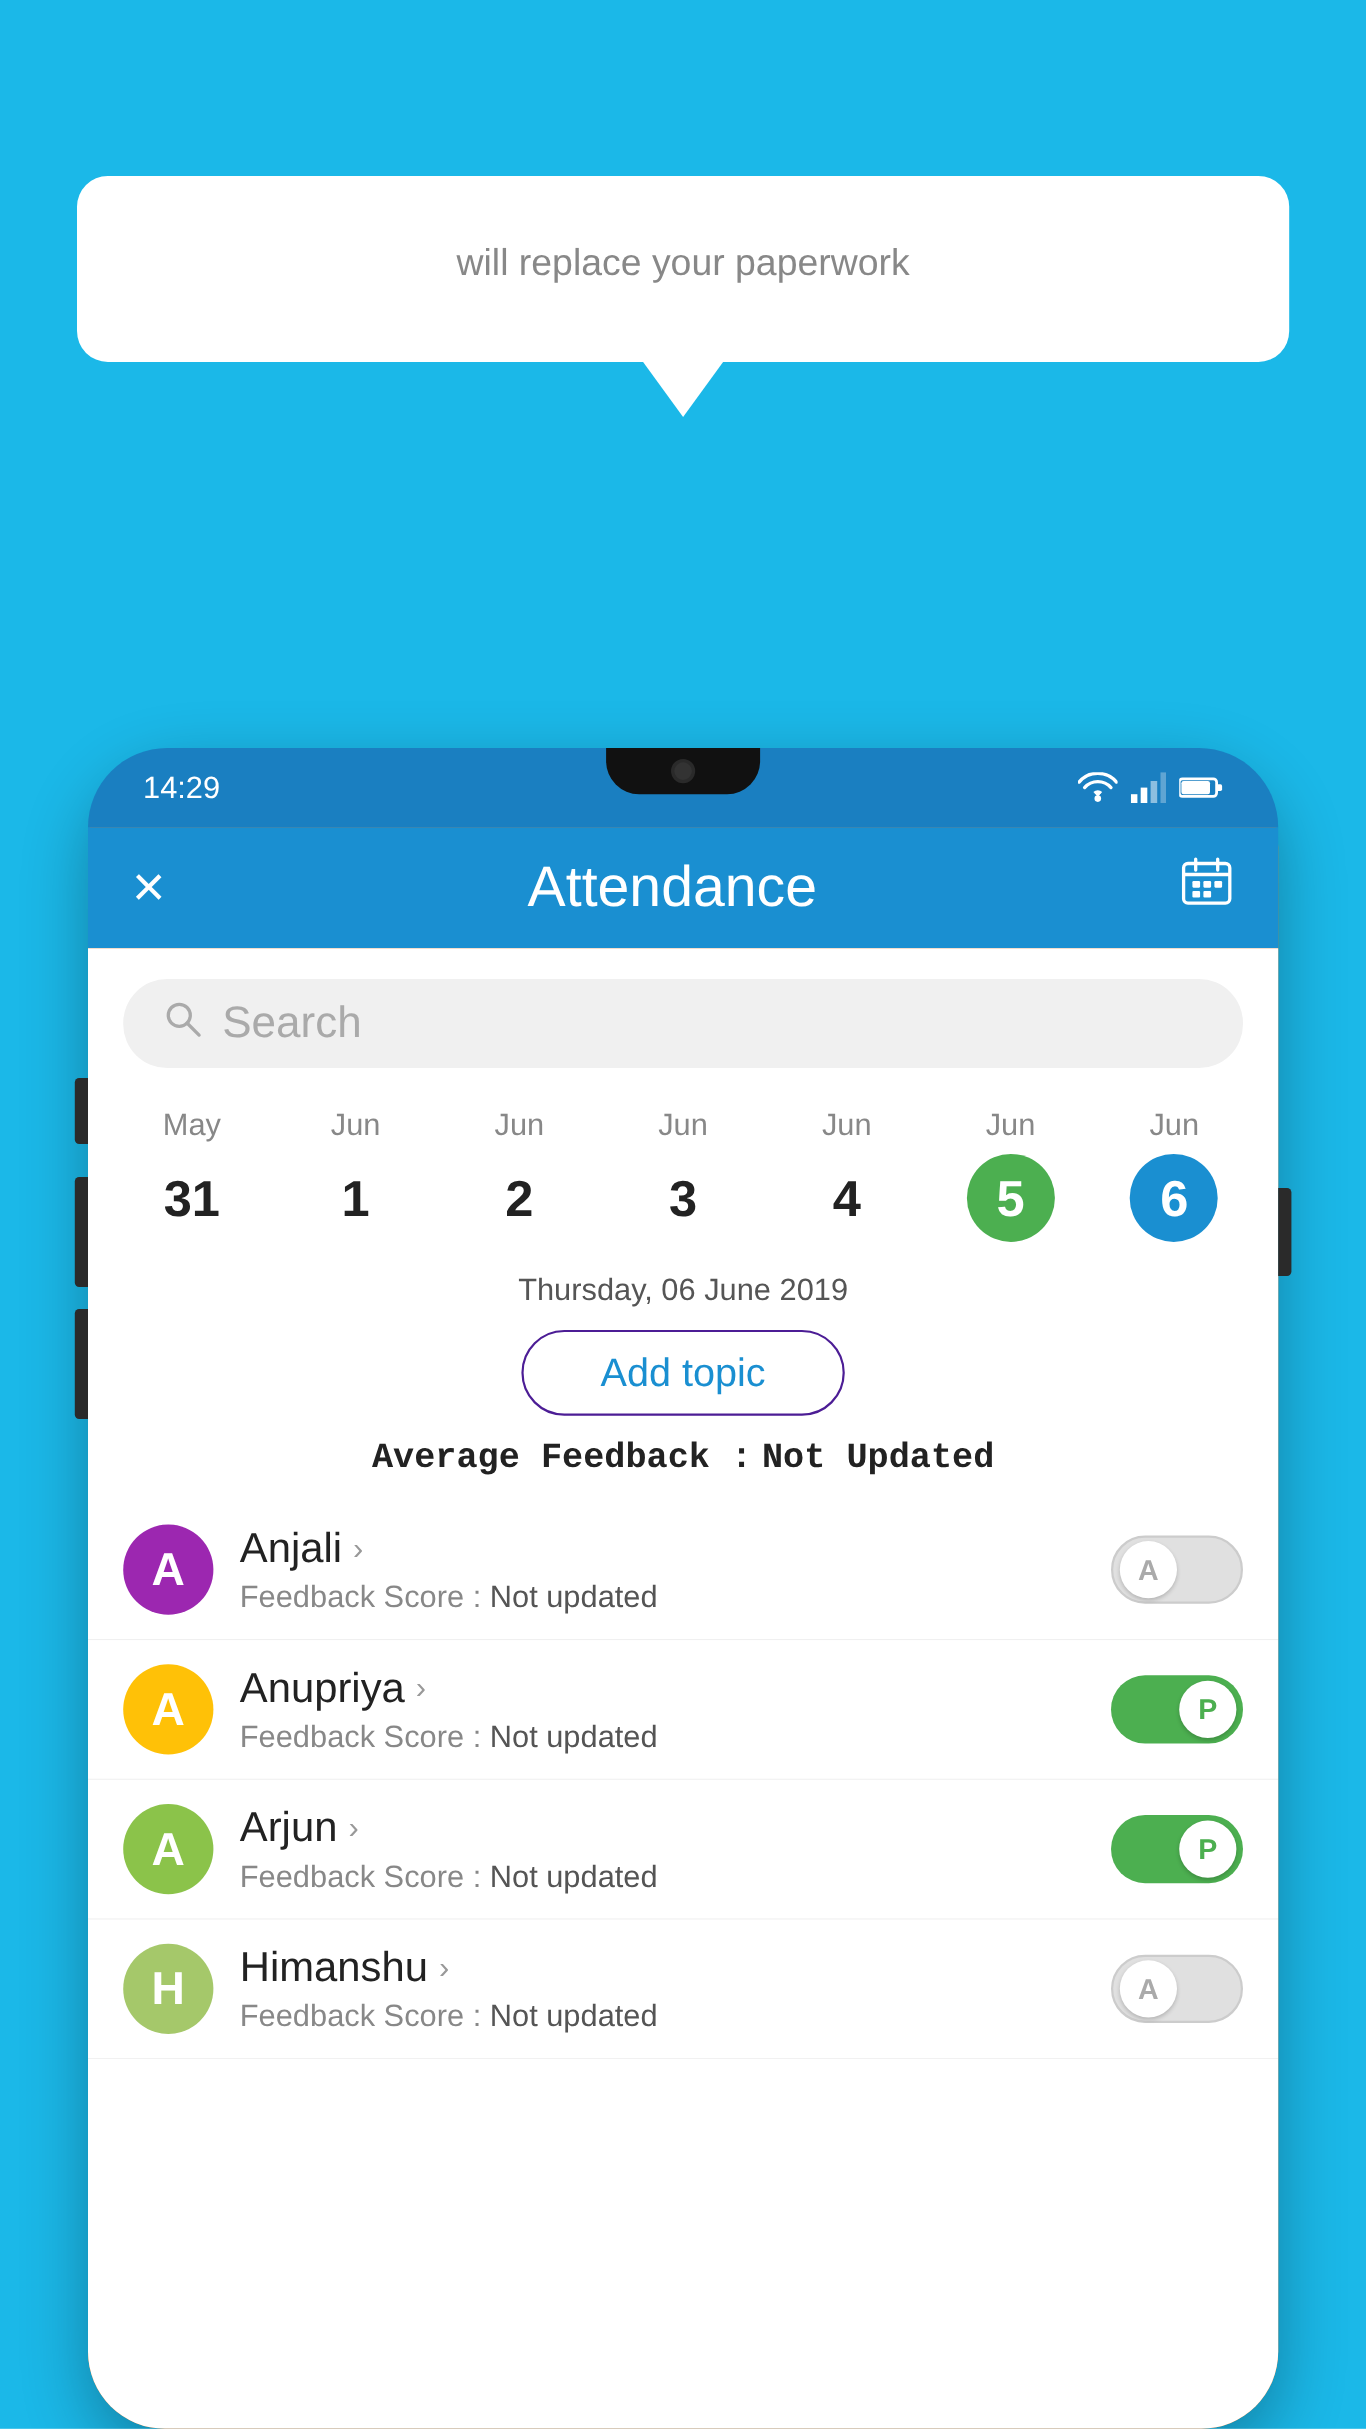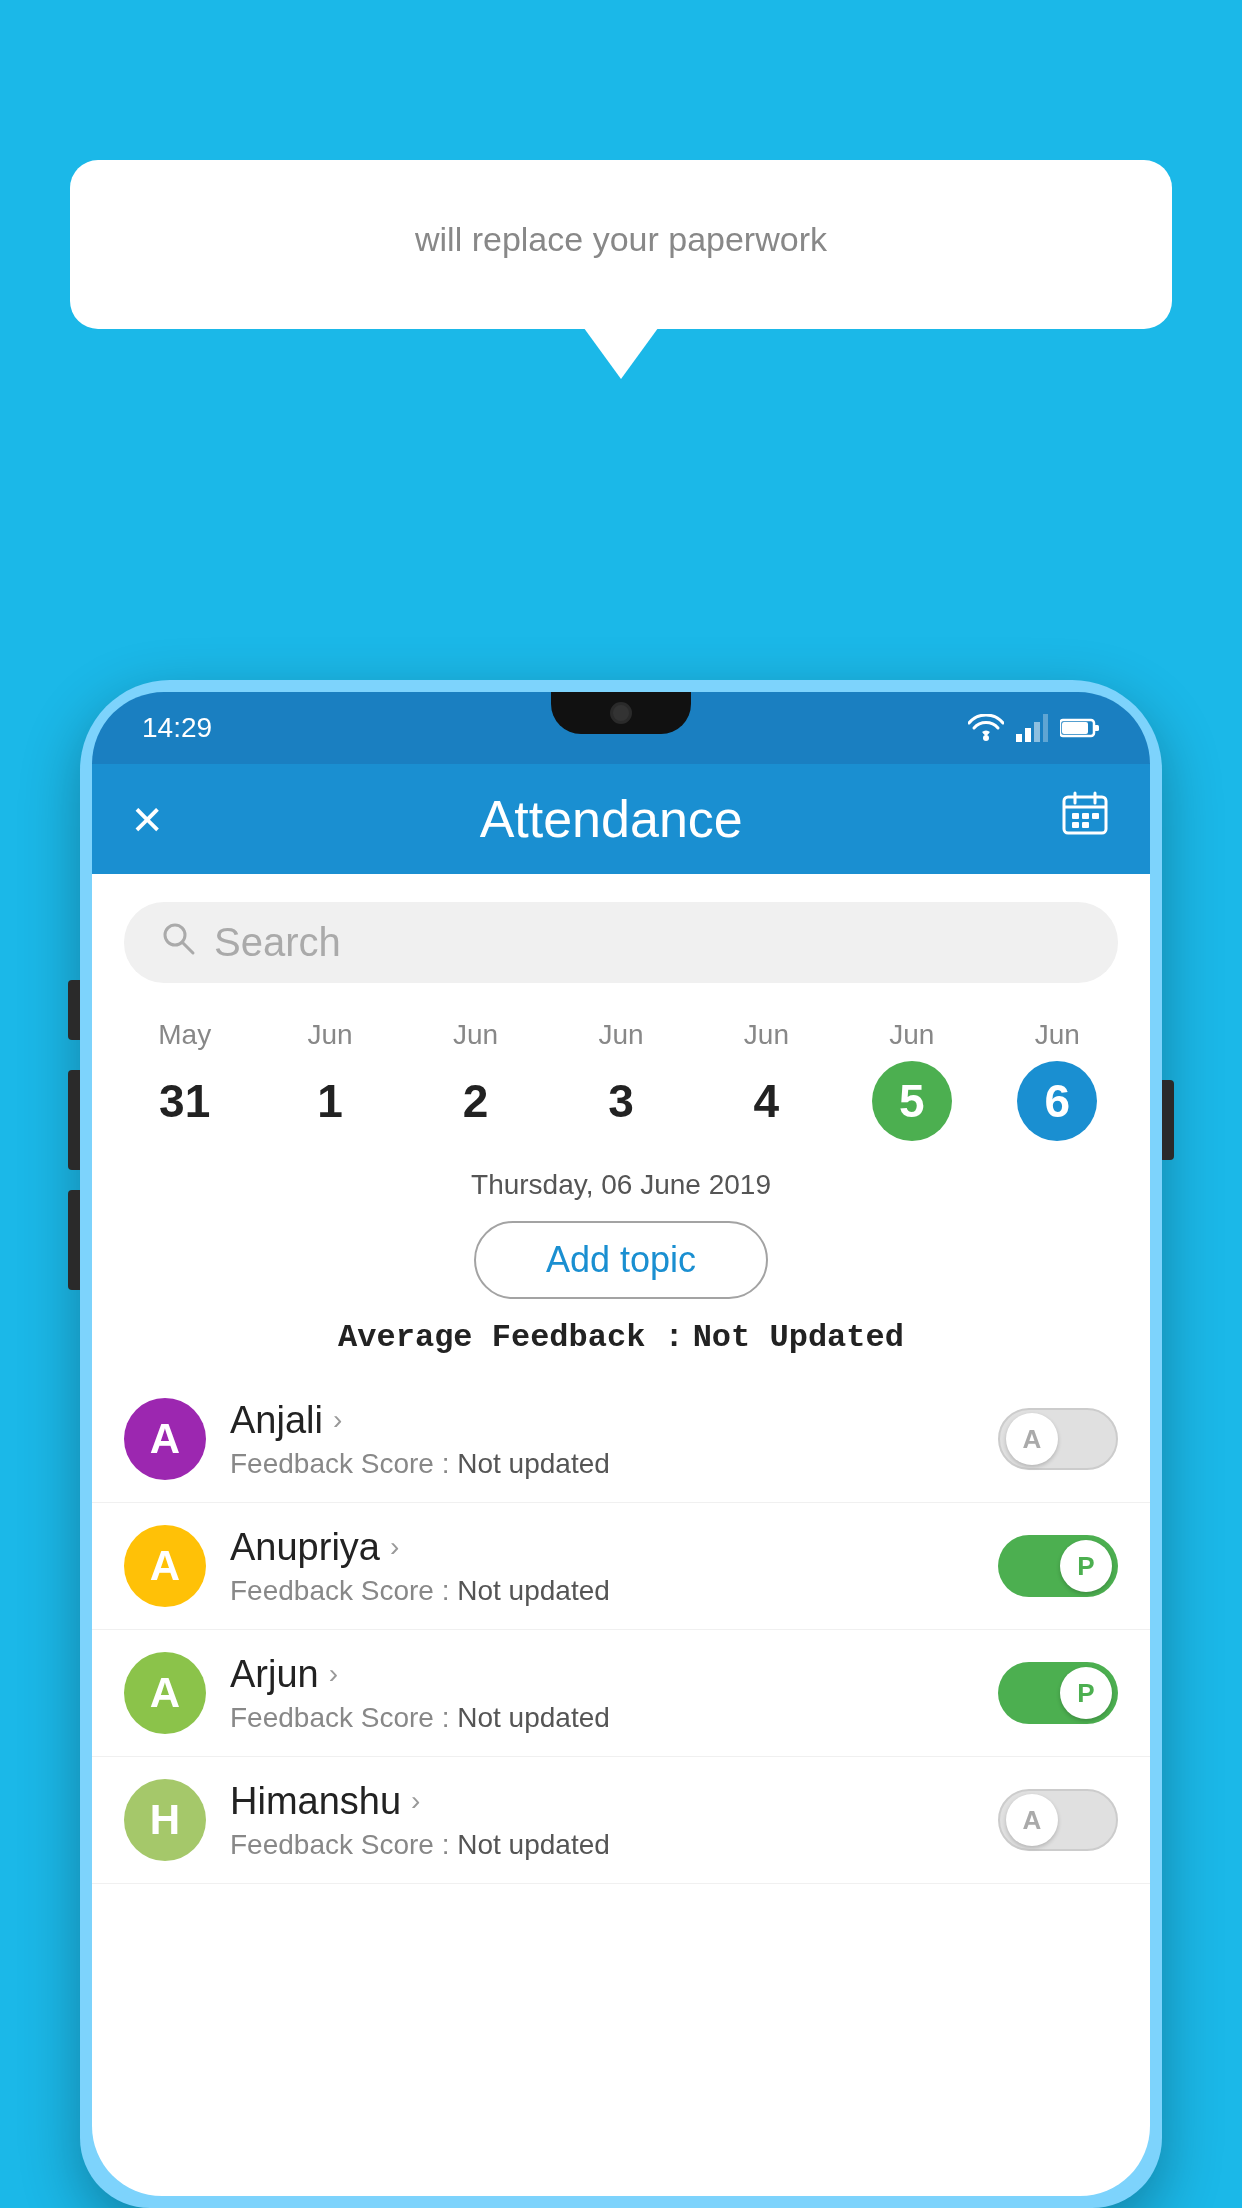--- a/index.html
+++ b/index.html
@@ -56,23 +56,23 @@
       font-weight: 400;
     }
 
     
     .phone-frame {
       position: absolute;
       top: 680px;
       left: 80px;
       right: 80px;
       bottom: 0;
-      background: #7dd3fc;
+      background: #f97316;
       border-radius: 90px 90px 70px 70px;
-      padding: 12px;
+      padding: 0;
       box-shadow: 0 20px 60px rgba(0,0,0,0.3);
     }
 
     
     .status-bar {
       background: #1a7fc1;
       height: 72px;
       border-radius: 90px 90px 0 0;
       display: flex;
       align-items: center;
@@ -228,21 +228,21 @@
     }
 
     
     .add-topic-btn {
       display: flex;
       justify-content: center;
       margin-bottom: 18px;
     }
 
     .add-topic-btn button {
-      border: 2px solid #a3a3a3;
+      border: 2px solid #4c1d95;
       background: white;
       color: #1a8fd1;
       border-radius: 40px;
       padding: 16px 70px;
       font-size: 36px;
       cursor: pointer;
     }
 
     
     .avg-feedback {

